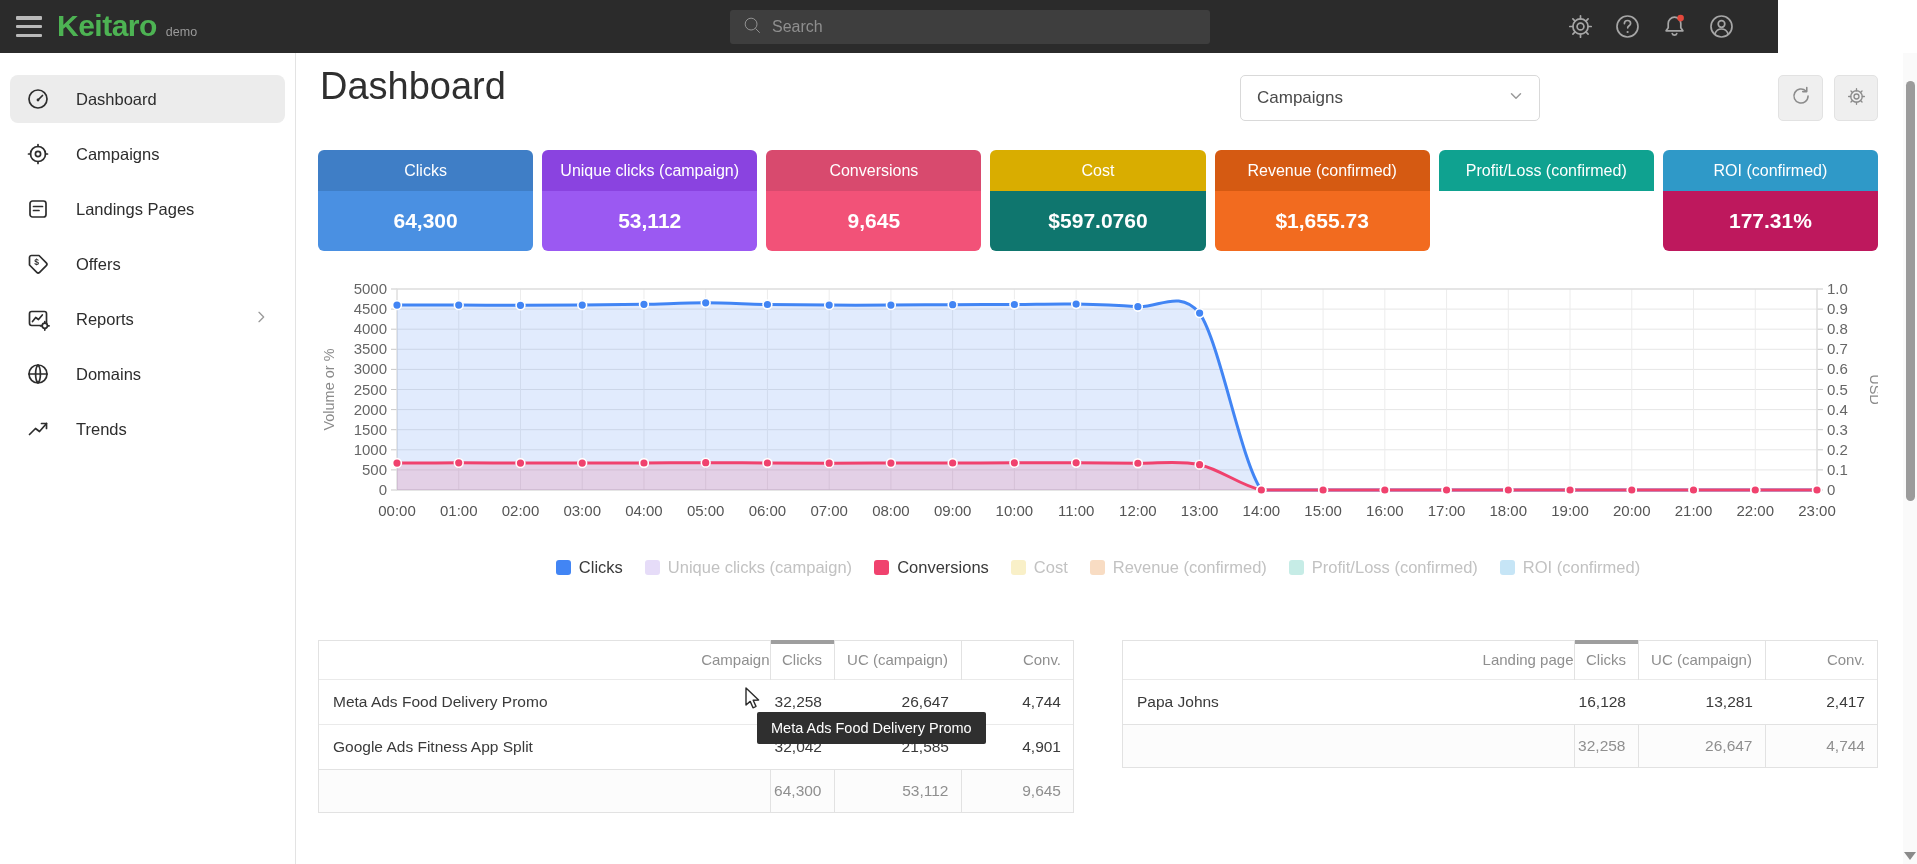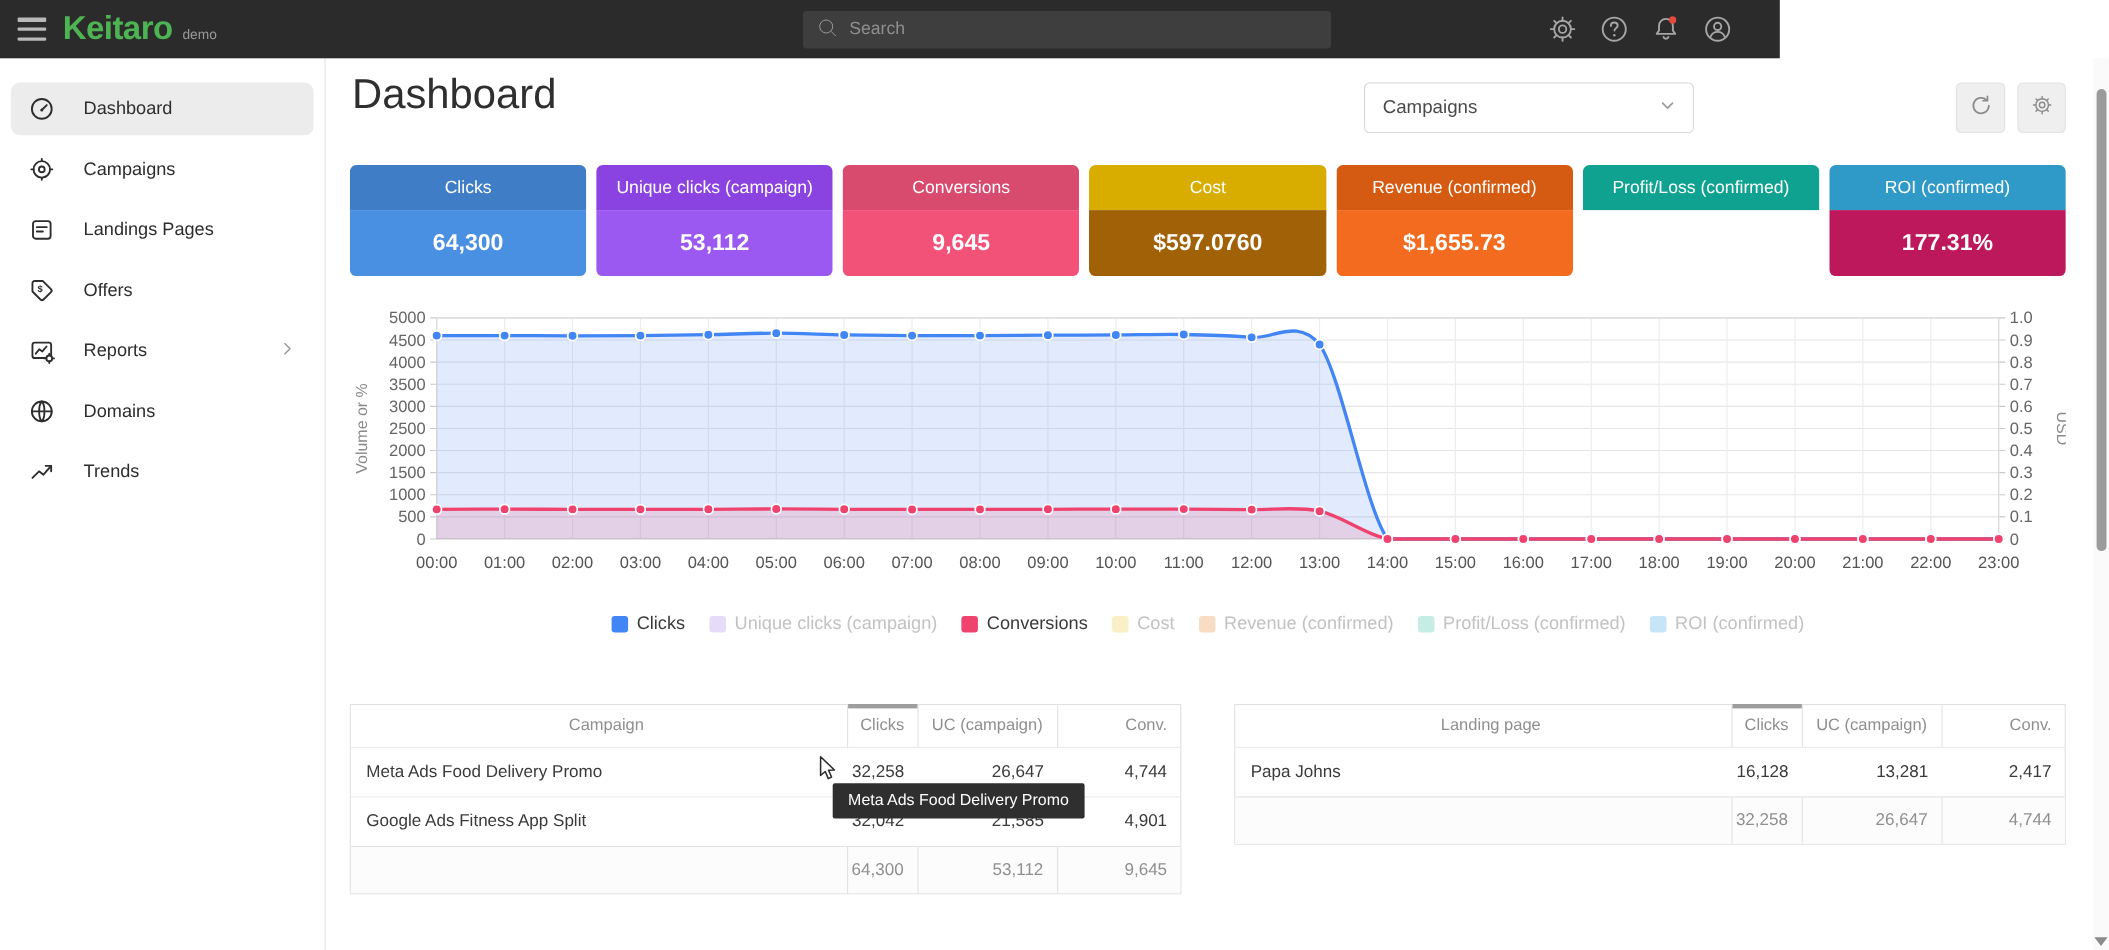--- a/index.html
+++ b/index.html
@@ -1,20 +1,20 @@
 <!DOCTYPE html>
 <html><head>
 <meta charset="utf-8">
 <style>
   * { margin:0; padding:0; box-sizing:border-box; }
   html,body { width:1917px; height:864px; overflow:hidden; background:#fff;
     font-family:"Liberation Sans", sans-serif; }
 
   
-  .topbar { position:absolute; left:0; top:0; width:1618px; height:53px; background:#2b2b2b; z-index:30; }
+  .topbar { position:absolute; left:0; top:0; width:1778px; height:53px; background:#2b2b2b; z-index:30; }
   .hamburger { position:absolute; left:16px; top:16px; width:26px; height:21px; display:flex;
     flex-direction:column; justify-content:space-between; cursor:pointer; }
   .hamburger span { display:block; height:3.5px; background:#b9b9b9; border-radius:1px; }
   .logo-wrap { position:absolute; left:57px; top:9px; display:flex; align-items:baseline; gap:9px; }
   .logo { font-size:30px; font-weight:800; color:#4db353; letter-spacing:-0.5px; }
   .logo-env { font-size:12.5px; color:#9a9a9a; }
   .searchbox { position:absolute; left:730px; top:10px; width:480px; height:34px; background:#3e3e3e;
     border-radius:3px; display:flex; align-items:center; padding:0 12px; gap:10px; }
   .searchbox svg { stroke:#9a9a9a; }
   .searchbox input { background:transparent; border:none; outline:none; color:#ddd; font-size:16px; width:100%; }
@@ -55,21 +55,21 @@
   .chart-wrap { position:absolute; left:21px; top:217px; width:1560px; height:282px; }
   .legend { position:absolute; left:21px; top:505px; width:1560px; display:flex; justify-content:center;
     gap:22px; align-items:center; }
   .lg-item { display:flex; align-items:center; gap:8px; font-size:16.5px; cursor:pointer; }
   .lg-swatch { width:15px; height:15px; border-radius:3px; }
 
   
   .dtable { position:absolute; top:587px; width:756px; border:1px solid #e2e2e2; font-size:15.5px; color:#3a3a3a; }
   table { border-collapse:collapse; width:100%; table-layout:fixed; }
   th { font-weight:normal; color:#8f8f8f; font-size:15px; height:38px; position:relative; }
-  th.name { text-align:center; padding-left:14px; }
+  th.name { text-align:right; padding-left:14px; }
   th.num { border-left:1px solid #e2e2e2; }
   th.r { text-align:right; padding-right:12px; }
   th.c { text-align:center; }
   td { height:45px; }
   td.name { text-align:left; padding-left:14px; }
   td.num { text-align:right; padding-right:12px; }
   tbody tr { border-top:1px solid #eaeaea; }
   tfoot tr { border-top:1px solid #e2e2e2; background:#fcfcfc; color:#8f8f8f; }
   tfoot td { height:43px; }
   tfoot td.num { border-left:1px solid #e2e2e2; }
@@ -236,21 +236,21 @@
       <div class="card">
         <div class="c-label" style="background:#8a43e0">Unique clicks (campaign)</div>
         <div class="c-value" style="background:#9b59f2">53,112</div>
       </div>
       <div class="card">
         <div class="c-label" style="background:#d84a6e">Conversions</div>
         <div class="c-value" style="background:#f25278">9,645</div>
       </div>
       <div class="card">
         <div class="c-label" style="background:#d9ad00">Cost</div>
-        <div class="c-value" style="background:#a16207">$597.0760</div>
+        <div class="c-value" style="background:#0f766e">$597.0760</div>
       </div>
       <div class="card">
         <div class="c-label" style="background:#d55a12">Revenue (confirmed)</div>
         <div class="c-value" style="background:#f26b1f">$1,655.73</div>
       </div>
       <div class="card">
         <div class="c-label" style="background:#0fa290">Profit/Loss (confirmed)</div>
       </div>
       <div class="card">
         <div class="c-label" style="background:#2f99c8">ROI (confirmed)</div>

